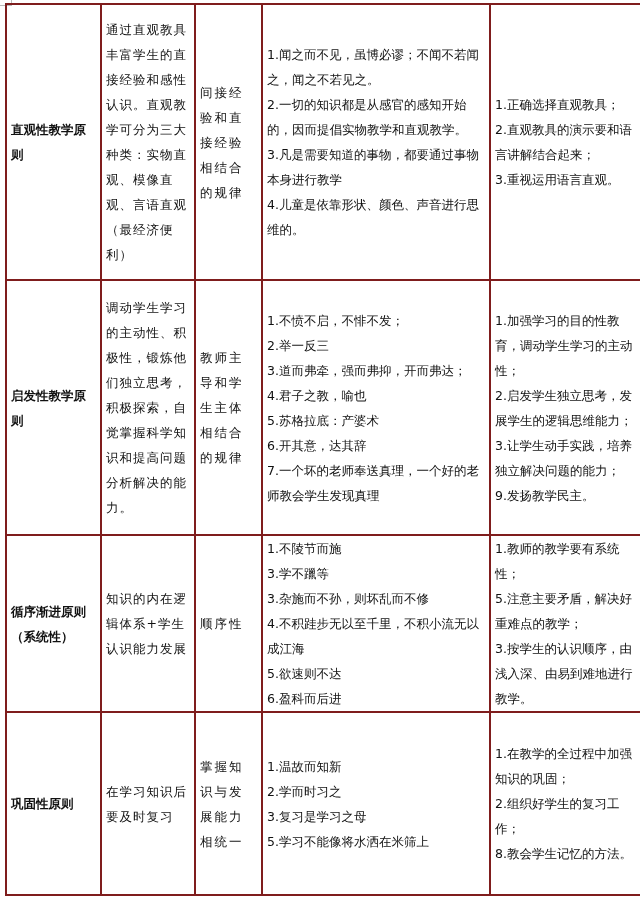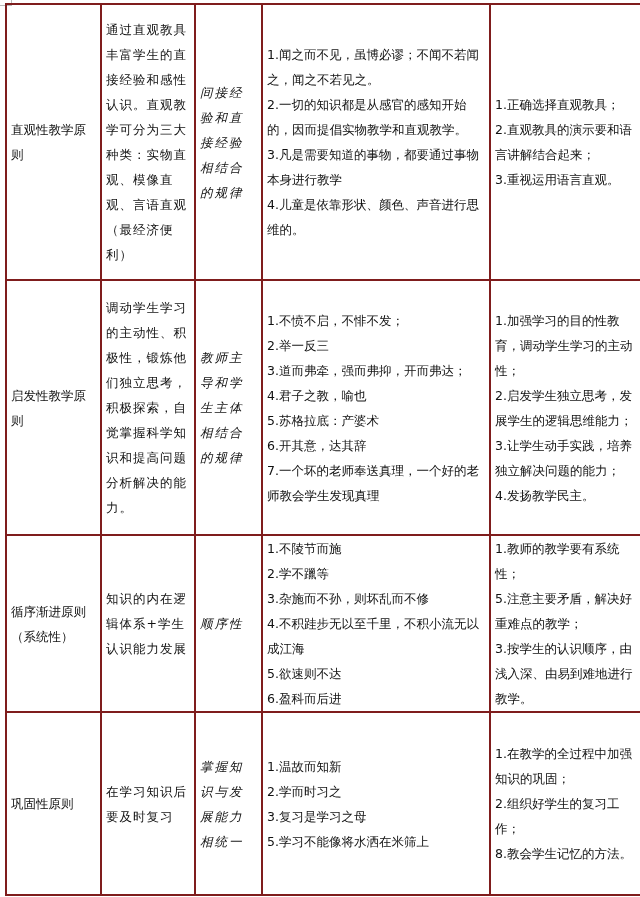--- a/index.html
+++ b/index.html
@@ -4,23 +4,23 @@
   <style>
     html, body { margin: 0; padding: 0; background: #ffffff; }
     body { width: 640px; height: 897px; position: relative; overflow: hidden;
            font-family: "DejaVu Sans", "Liberation Sans", sans-serif; color: #111; }
     .corner-mark { position: absolute; left: 0; top: 0; width: 11px; height: 5px;
                    border-right: 1px solid #bbb; border-bottom: 1px solid #bbb; }
     table.principles { position: absolute; left: 5px; top: 3px; width: 630px;
                        border-collapse: collapse; table-layout: fixed; }
     table.principles td { border: 2px solid #7f1d1d; vertical-align: middle;
                           font-size: 12.5px; line-height: 25px; padding: 0 4px; word-break: break-all; }
-    td.c-name { width: 85px; }
+    td.c-name { width: 85px; font-weight: bold; }
     td.c-meaning { width: 84px; letter-spacing: 1px; }
-    td.c-law { width: 57px; letter-spacing: 2px; font-style: italic; }
+    td.c-law { width: 57px; letter-spacing: 2px; }
     td.c-quotes { width: 218px; padding-left: 5px; }
     td.c-reqs { width: 144px; vertical-align: top; padding-top: 2px; }
     .line { display: block; }
     tr.r1 td { height: 274px; }
     tr.r2 td { height: 253px; }
     tr.r3 td { height: 175px; }
     tr.r4 td { height: 181px; }
   </style>
 </head>
 <body>
@@ -55,30 +55,30 @@
         <span class="line">3.道而弗牵，强而弗抑，开而弗达；</span>
         <span class="line">4.君子之教，喻也</span>
         <span class="line">5.苏格拉底：产婆术</span>
         <span class="line">6.开其意，达其辞</span>
         <span class="line">7.一个坏的老师奉送真理，一个好的老师教会学生发现真理</span>
       </td>
       <td class="c-reqs">
         <span class="line">1.加强学习的目的性教育，调动学生学习的主动性；</span>
         <span class="line">2.启发学生独立思考，发展学生的逻辑思维能力；</span>
         <span class="line">3.让学生动手实践，培养独立解决问题的能力；</span>
-        <span class="line">4.发扬教学民主。</span>
+        <span class="line">9.发扬教学民主。</span>
       </td>
     </tr>
     <tr class="r3">
       <td class="c-name">循序渐进原则（系统性）</td>
       <td class="c-meaning">知识的内在逻辑体系+学生认识能力发展</td>
       <td class="c-law">顺序性</td>
       <td class="c-quotes">
         <span class="line">1.不陵节而施</span>
-        <span class="line">2.学不躐等</span>
+        <span class="line">3.学不躐等</span>
         <span class="line">3.杂施而不孙，则坏乱而不修</span>
         <span class="line">4.不积跬步无以至千里，不积小流无以成江海</span>
         <span class="line">5.欲速则不达</span>
         <span class="line">6.盈科而后进</span>
       </td>
       <td class="c-reqs">
         <span class="line">1.教师的教学要有系统性；</span>
         <span class="line">5.注意主要矛盾，解决好重难点的教学；</span>
         <span class="line">3.按学生的认识顺序，由浅入深、由易到难地进行教学。</span>
       </td>

